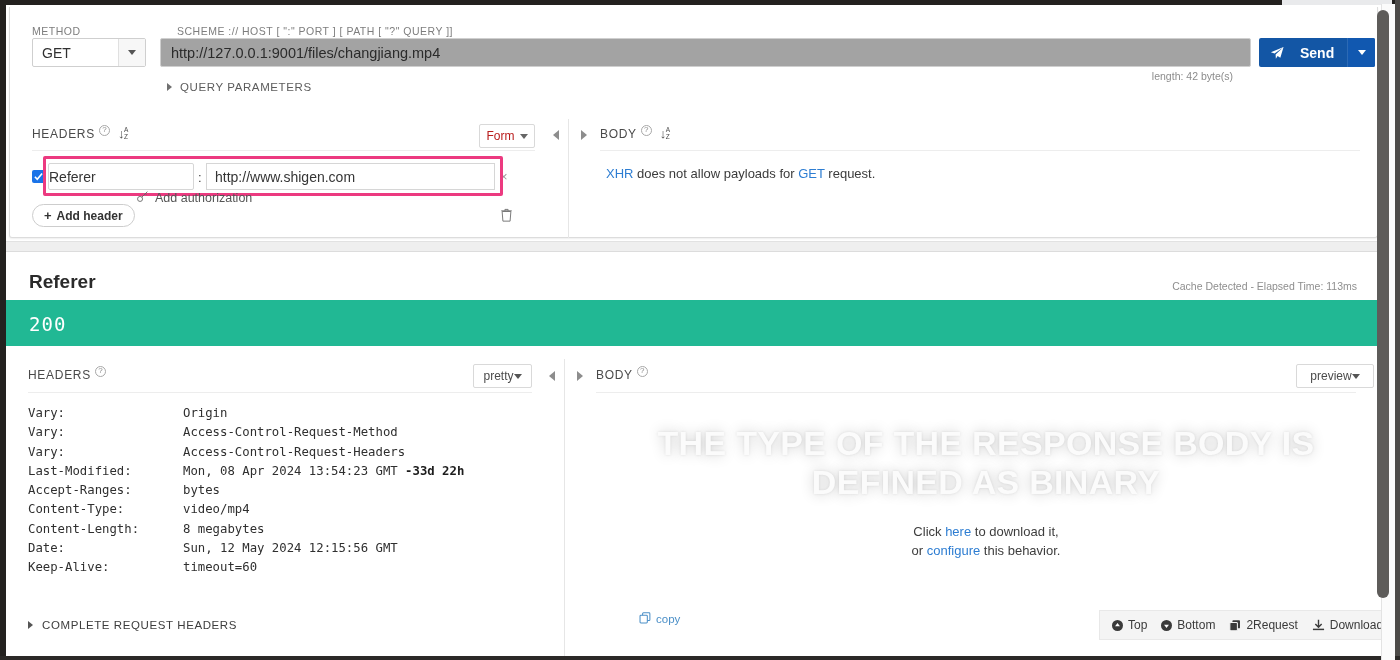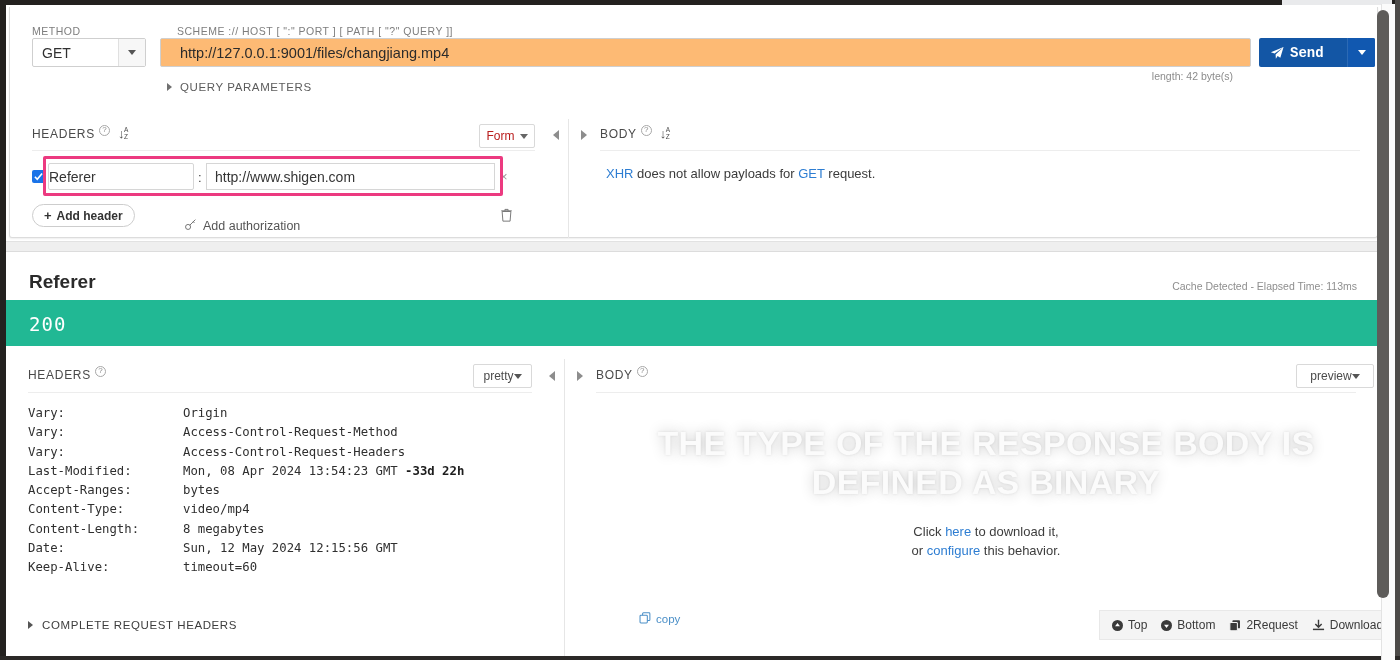--- a/index.html
+++ b/index.html
@@ -89,40 +89,40 @@
   }
   .caret-down {
     width: 0; height: 0; border-left: 4px solid transparent;
     border-right: 4px solid transparent; border-top: 5px solid #555;
   }
 
   
   #url-input {
     position: absolute; left: 150px; top: 31px;
     width: 1091px; height: 29px;
-    border: 1px solid #cfcfcf; border-radius: 2px; background: #fdba74;
+    border: 1px solid #cfcfcf; border-radius: 2px; background: #a3a3a3;
     display: flex; align-items: center; font-size: 14.5px; color: #2b2b2b;
-    padding-left: 19px;
+    padding-left: 10px;
   }
   #url-length {
     position: absolute; right: 144px; top: 63px;
     font-size: 10.5px; color: #8c8c8c;
   }
 
   
   #send-button {
     position: absolute; left: 1249px; top: 31px;
     width: 116px; height: 29px;
     background: #1356a5; border-radius: 2px;
     display: flex; align-items: center; color: #fff;
     font-size: 14px; font-weight: bold;
     cursor: pointer;
   }
   #send-icon { margin-left: 11px; display: flex; align-items: center; }
-  #send-label { margin-left: 6px; font-family: Liberation Mono, monospace; }
+  #send-label { margin-left: 16px; }
   #send-caret-box {
     margin-left: auto; width: 28px; height: 29px;
     background: #1158b0; border-left: 1px solid #2c6ab5;
     display: flex; align-items: center; justify-content: center;
     border-radius: 0 2px 2px 0;
   }
   .caret-down-w {
     width: 0; height: 0; border-left: 4px solid transparent;
     border-right: 4px solid transparent; border-top: 5px solid #fff;
   }
@@ -240,23 +240,23 @@
   
   #add-header-button {
     position: absolute; left: 22px; top: 197px;
     height: 23px; padding: 0 11px;
     border: 1px solid #cdcdcd; border-radius: 12px; background: #fff;
     display: flex; align-items: center; gap: 5px;
     font-size: 12px; font-weight: bold; color: #333; cursor: pointer;
   }
   #add-header-plus { font-size: 13px; font-weight: bold; }
   #add-authorization {
-    position: absolute; left: 126px; top: 211px;
+    position: absolute; left: 126px; top: 183px;
     display: flex; align-items: center; gap: 6px;
-    font-size: 12.5px; color: #555; cursor: pointer; margin-left: 48px;
+    font-size: 12.5px; color: #555; cursor: pointer;
   }
   #trash-button {
     position: absolute; left: 490px; top: 201px; cursor: pointer;
   }
 
   
   #xhr-note {
     position: absolute; left: 596px; top: 159px;
     font-size: 13px; color: #3b3b3b;
   }

